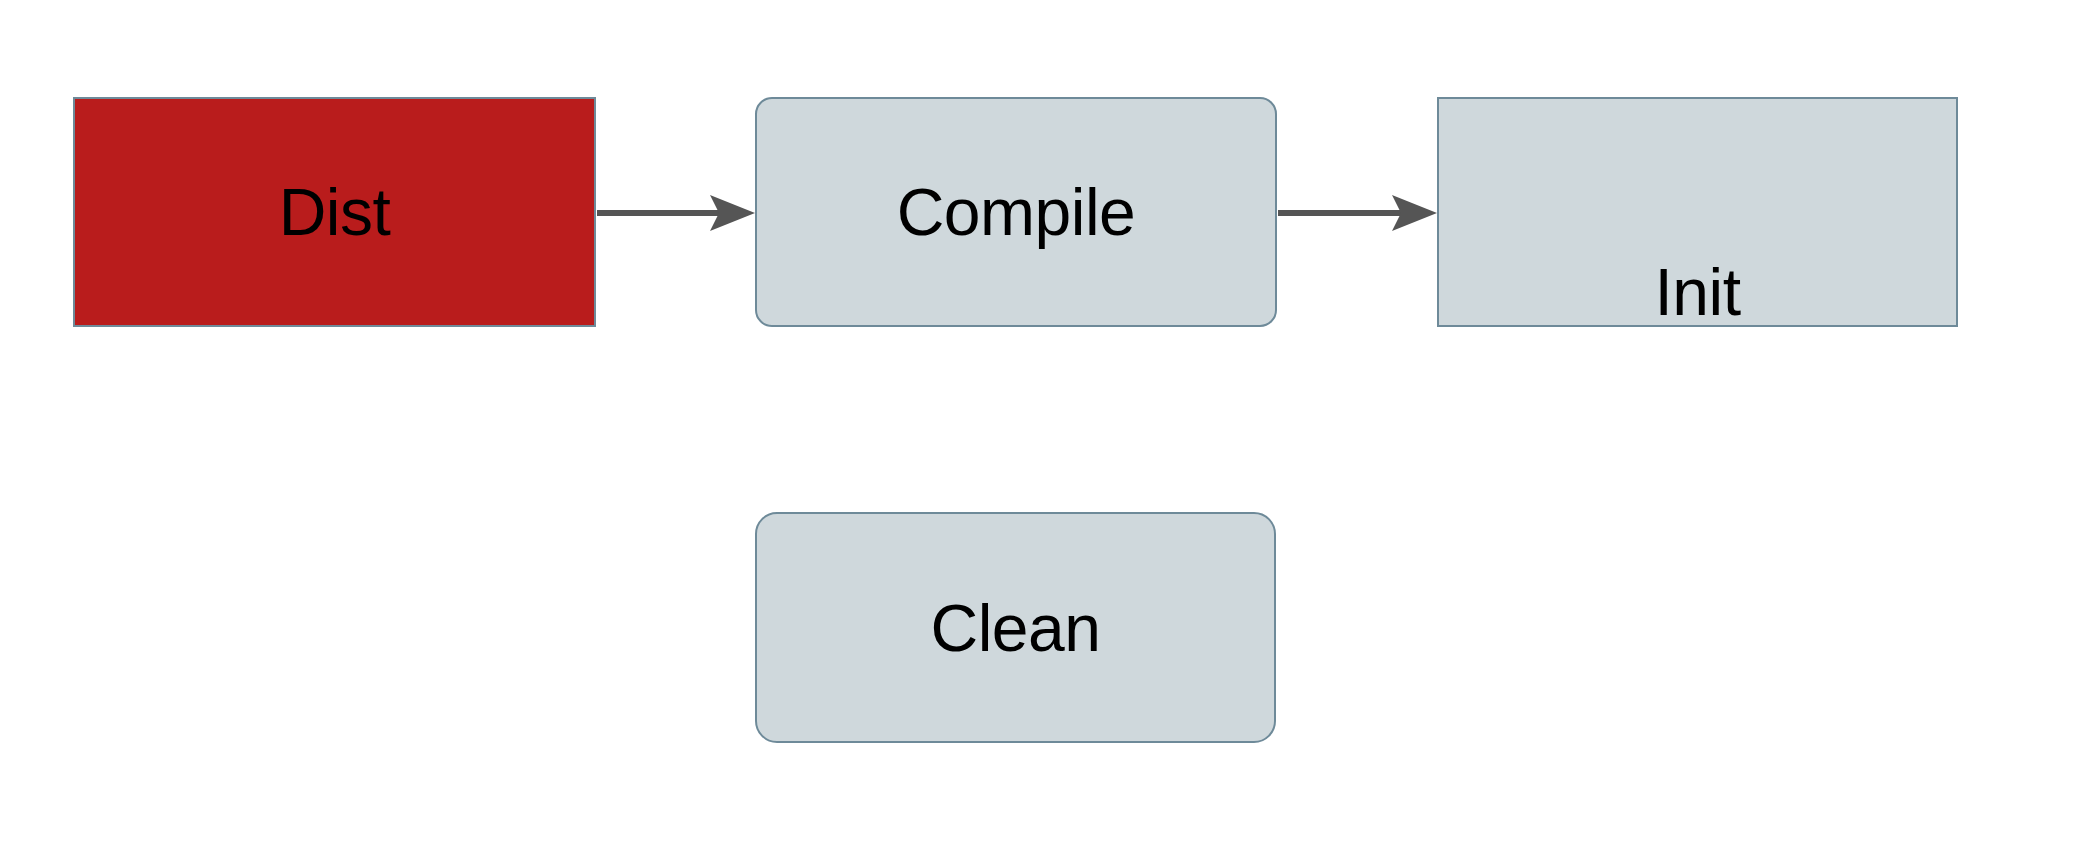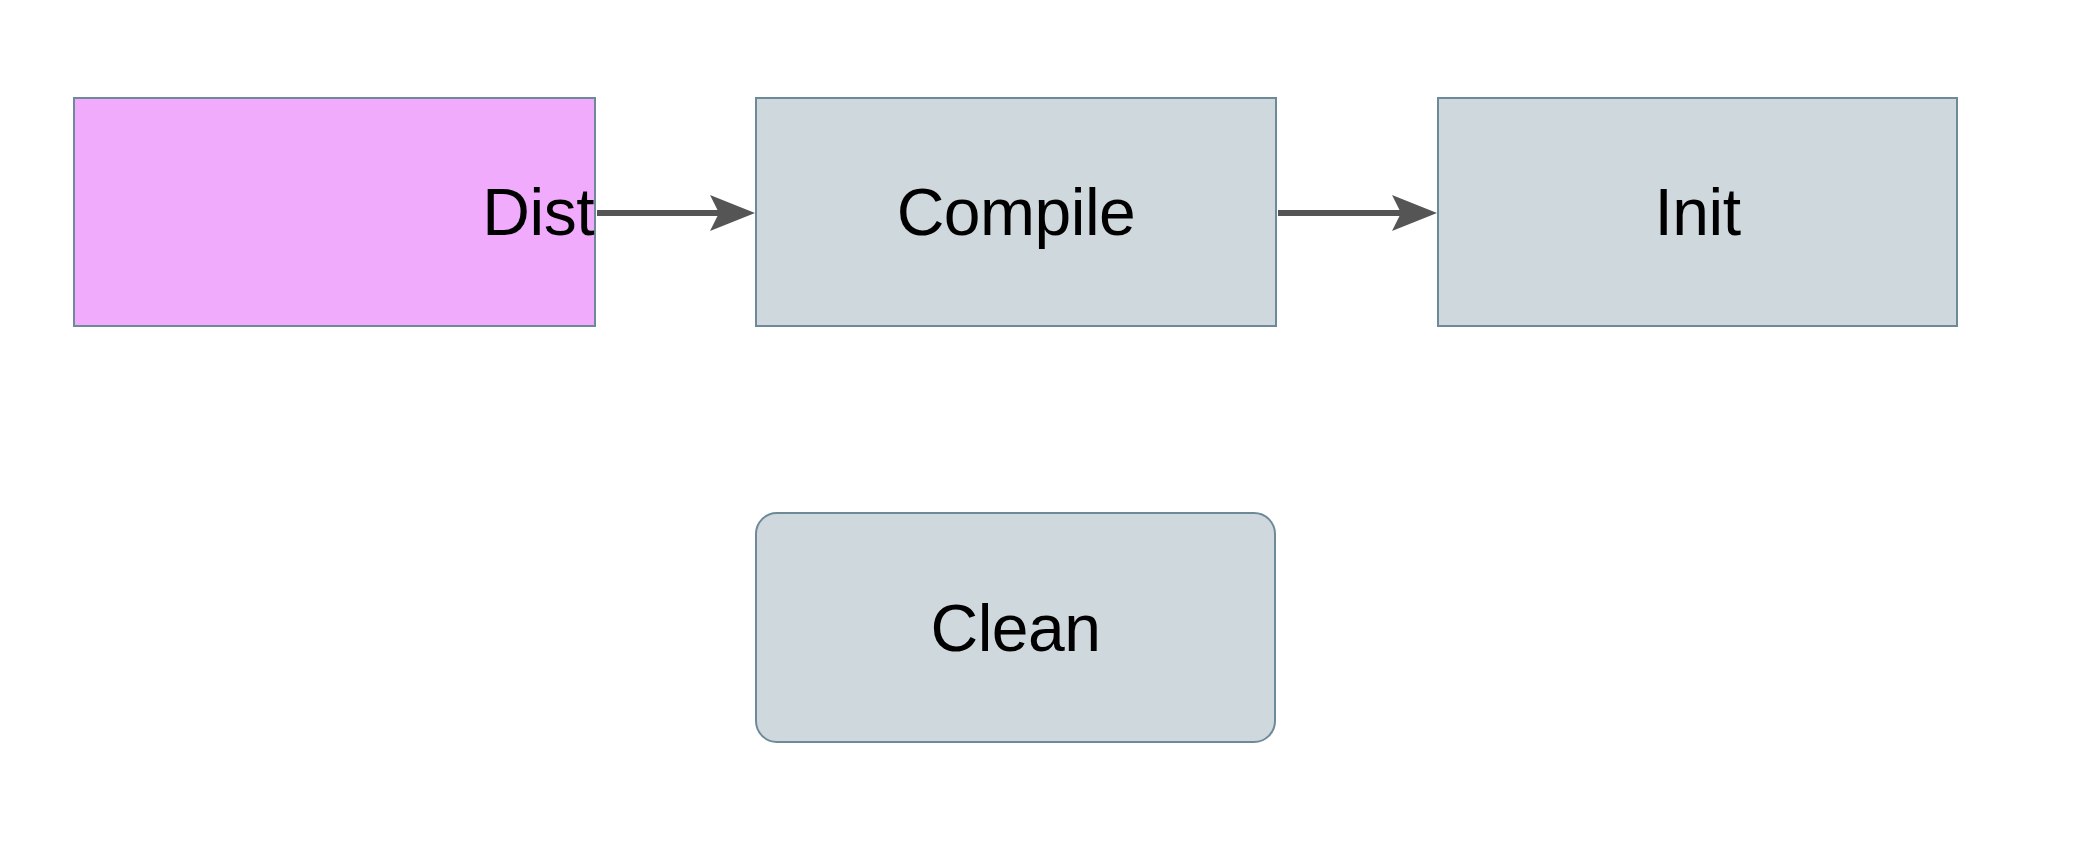--- a/index.html
+++ b/index.html
@@ -39,49 +39,49 @@
     font-family: "Liberation Sans", sans-serif;
     font-size: 66px;
     font-weight: 400;
     line-height: 1;
     color: #000000;
     letter-spacing: -0.5px;
     white-space: nowrap;
     user-select: none;
   }
   #node-dist    { left: 73px;   top: 97px;  width: 523px; height: 230px; }
-  #node-compile { left: 755px;  top: 97px;  width: 522px; height: 230px; }
+  #node-compile { left: 755px;  top: 97px;  width: 522px; height: 230px; border-radius: 17px; }
   #node-init    { left: 1437px; top: 97px;  width: 521px; height: 230px; }
   #node-clean   { left: 755px;  top: 512px; width: 521px; height: 231px; border-radius: 22px; }
 </style>
 </head>
 <body>
 
 <div id="canvas" style="width: 2078px; height: 848px; background: rgb(255, 255, 255);">
 
   <svg id="edge-layer" viewBox="0 0 2078 848" xmlns="http://www.w3.org/2000/svg" style="width: 2078px; height: 848px;">
     <g>
       <line x1="597" y1="213" x2="723" y2="213" stroke="#555555" stroke-width="6"></line>
       <path d="M 755 213 L 710 231 L 719 213 L 710 195 Z" fill="#555555"></path>
     </g>
     <g>
       <line x1="1278" y1="213" x2="1405" y2="213" stroke="#555555" stroke-width="6"></line>
       <path d="M 1437 213 L 1392 231 L 1401 213 L 1392 195 Z" fill="#555555"></path>
     </g>
   </svg>
 
-  <div class="node" id="node-dist" style="left: 73px; top: 97px; width: 523px; height: 230px; background: #f0abfc; border-color: rgb(110, 138, 153); border-width: 2px; justify-content: flex-end;">
+  <div class="node" id="node-dist" style="left: 73px; top: 97px; width: 523px; height: 230px; background: #b91c1c; border-color: rgb(110, 138, 153); border-width: 2px;">
     <span class="node-label" style="color: rgb(0, 0, 0);">Dist</span>
   </div>
 
   <div class="node" id="node-compile" style="left: 755px; top: 97px; width: 522px; height: 230px; background: rgb(207, 216, 220); border-color: rgb(110, 138, 153); border-width: 2px;">
     <span class="node-label" style="color: rgb(0, 0, 0);">Compile</span>
   </div>
 
-  <div class="node" id="node-init" style="left: 1437px; top: 97px; width: 521px; height: 230px; background: rgb(207, 216, 220); border-color: rgb(110, 138, 153); border-width: 2px;">
+  <div class="node" id="node-init" style="left: 1437px; top: 97px; width: 521px; height: 230px; background: rgb(207, 216, 220); border-color: rgb(110, 138, 153); border-width: 2px; align-items: flex-end;">
     <span class="node-label" style="color: rgb(0, 0, 0);">Init</span>
   </div>
 
   <div class="node" id="node-clean" style="left: 755px; top: 512px; width: 521px; height: 231px; background: rgb(207, 216, 220); border-color: rgb(110, 138, 153); border-width: 2px;">
     <span class="node-label" style="color: rgb(0, 0, 0);">Clean</span>
   </div>
 
 </div>
 
 </body></html>

